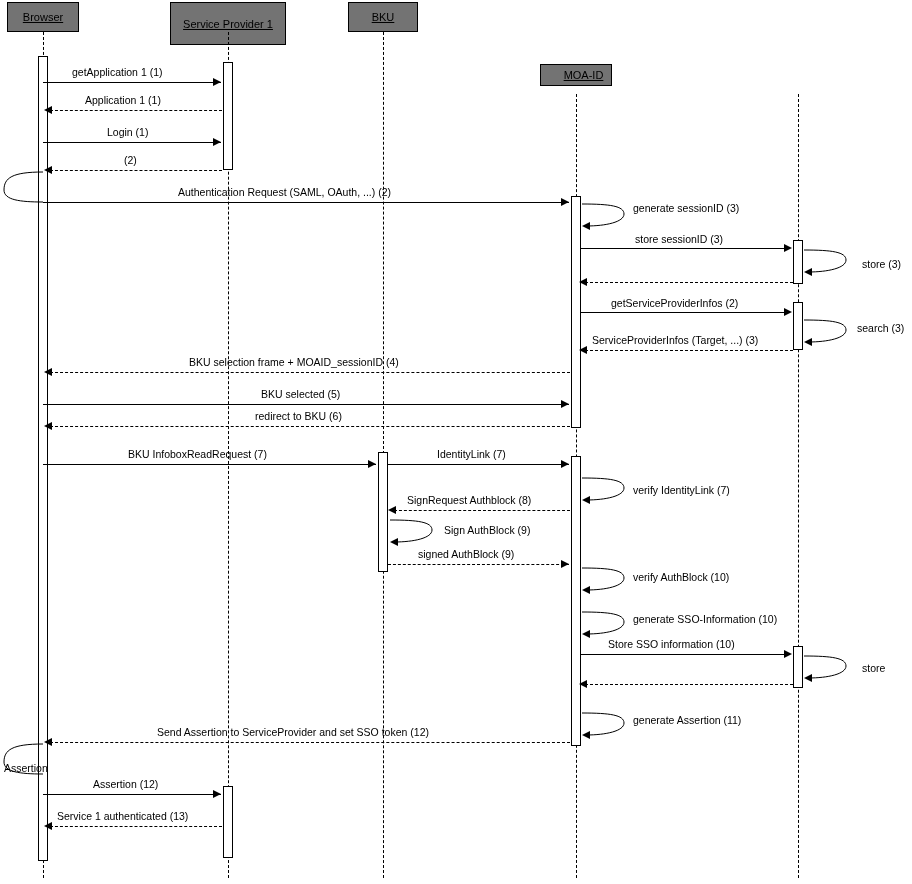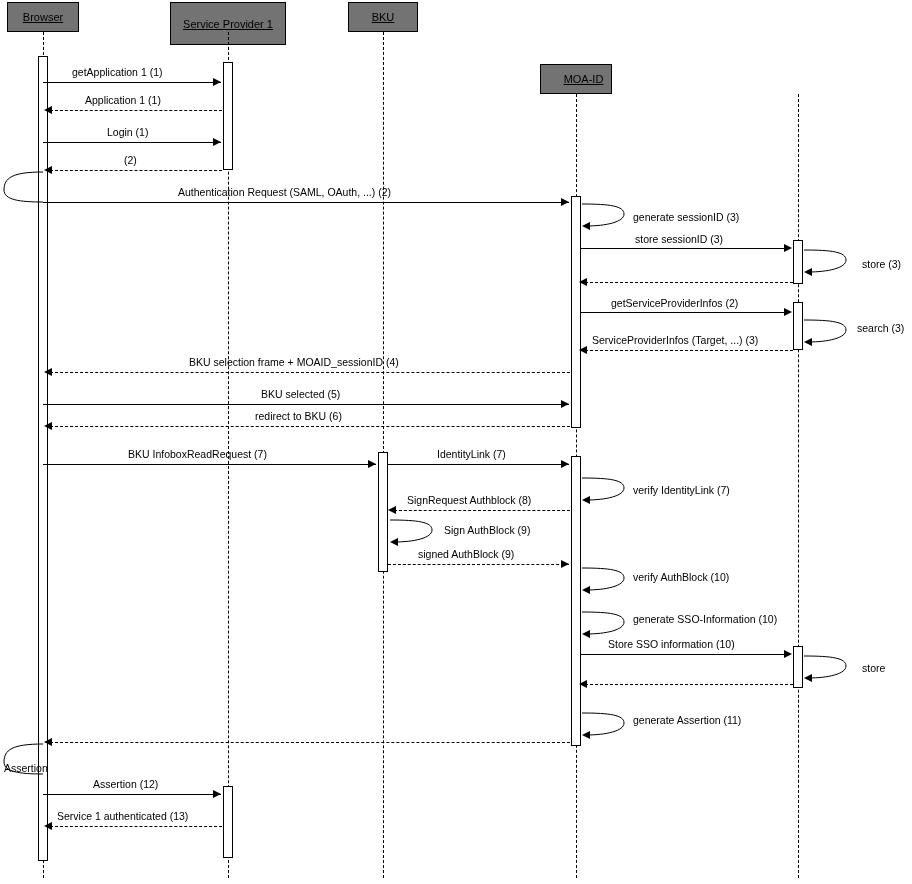--- a/index.html
+++ b/index.html
@@ -86,21 +86,21 @@
 
   <div class="lifeline-box" style="left:7px; top:2px; width:72px; height:30px;">
     <span>Browser</span>
   </div>
   <div class="lifeline-box" style="left:170px; top:2px; width:116px; height:43px;">
     <span>Service Provider 1</span>
   </div>
   <div class="lifeline-box" style="left:348px; top:2px; width:70px; height:30px;">
     <span>BKU</span>
   </div>
-  <div class="lifeline-box" style="left:540px; top:64px; width:72px; height:30px;padding-left:15px;">
+  <div class="lifeline-box" style="left:540px; top:64px; width:72px; height:22px;padding-left:15px;">
     <span>MOA-ID</span>
   </div>
 
   <div class="lifeline-line" style="left:43px; top:32px; height:846px;"></div>
   <div class="lifeline-line" style="left:228px; top:32px; height:846px;"></div>
   <div class="lifeline-line" style="left:383px; top:32px; height:846px;"></div>
   <div class="lifeline-line" style="left:576px; top:94px; height:784px;"></div>
   <div class="lifeline-line" style="left:798px; top:94px; height:784px;"></div>
 
   <div class="activation" style="left:38px; top:56px; height:805px;"></div>
@@ -138,21 +138,21 @@
   <div class="msg-line" style="left:43px; top:202px; width:526px;"></div>
   <div class="arrowhead right" style="left:561px; top:198px;"></div>
   <div class="msg-label" style="left:178px; top:186px;">Authentication Request (SAML, OAuth, ...)  (2)</div>
 
   <div class="self-loop" style="left:580px; top:200px;">
     <svg width="48" height="32" viewBox="0 0 48 32">
       <path d="M 2 4 C 30 4, 44 6, 44 14 C 44 22, 26 26, 6 26" fill="none" stroke="#000000" stroke-width="1"></path>
       <polygon points="10,22 2,26 10,30" fill="#000000"></polygon>
     </svg>
   </div>
-  <div class="msg-label" style="left:633px; top:211px;">generate sessionID  (3)</div>
+  <div class="msg-label" style="left:633px; top:202px;">generate sessionID  (3)</div>
 
   <div class="msg-line" style="left:581px; top:248px; width:205px;"></div>
   <div class="arrowhead right" style="left:784px; top:244px;"></div>
   <div class="msg-label" style="left:635px; top:233px;">store sessionID (3)</div>
 
   <div class="self-loop" style="left:802px; top:246px;">
     <svg width="48" height="32" viewBox="0 0 48 32">
       <path d="M 2 4 C 30 4, 44 6, 44 14 C 44 22, 26 26, 6 26" fill="none" stroke="#000000" stroke-width="1"></path>
       <polygon points="10,22 2,26 10,30" fill="#000000"></polygon>
     </svg>
@@ -256,20 +256,21 @@
   <div class="self-loop" style="left:580px; top:709px;">
     <svg width="48" height="32" viewBox="0 0 48 32">
       <path d="M 2 4 C 30 4, 44 6, 44 14 C 44 22, 26 26, 6 26" fill="none" stroke="#000000" stroke-width="1"></path>
       <polygon points="10,22 2,26 10,30" fill="#000000"></polygon>
     </svg>
   </div>
   <div class="msg-label" style="left:633px; top:714px;">generate Assertion (11)</div>
 
   <div class="msg-line dashed" style="left:50px; top:742px; width:520px;"></div>
   <div class="arrowhead left" style="left:44px; top:738px;"></div>
+  <div class="msg-label" style="left:157px; top:726px;">Send Assertion to ServiceProvider and set SSO token (12)</div>
 
   <div class="self-loop" style="left:2px; top:740px;">
     <svg width="46" height="40" viewBox="0 0 46 40">
       <path d="M 41 4 C 10 4, 2 10, 2 22 C 2 32, 18 34, 41 34" fill="none" stroke="#000000" stroke-width="1"></path>
     </svg>
   </div>
   <div class="msg-label" style="left:4px; top:762px;">Assertion</div>
 
   <div class="msg-line" style="left:43px; top:794px; width:178px;"></div>
   <div class="arrowhead right" style="left:213px; top:790px;"></div>

